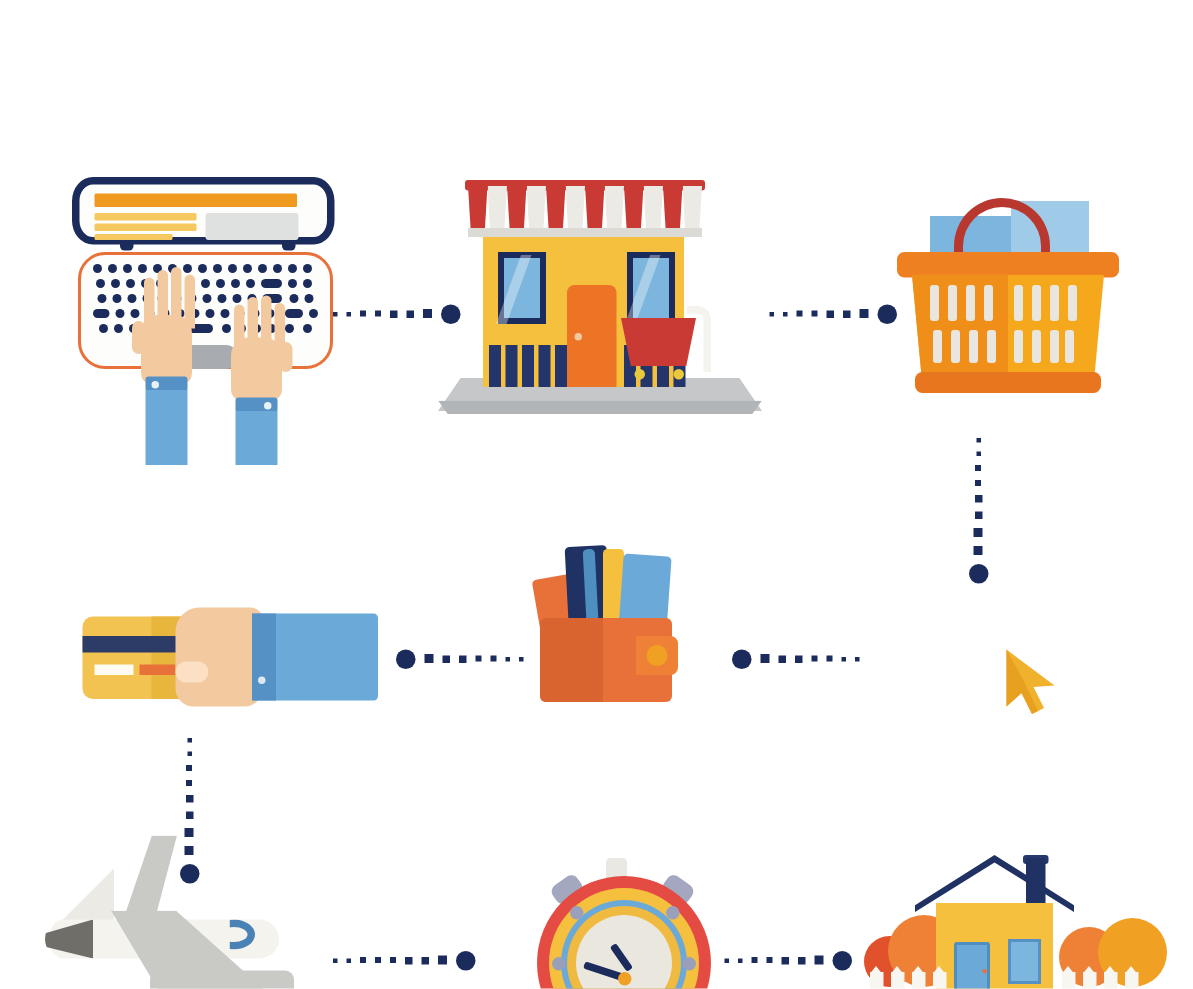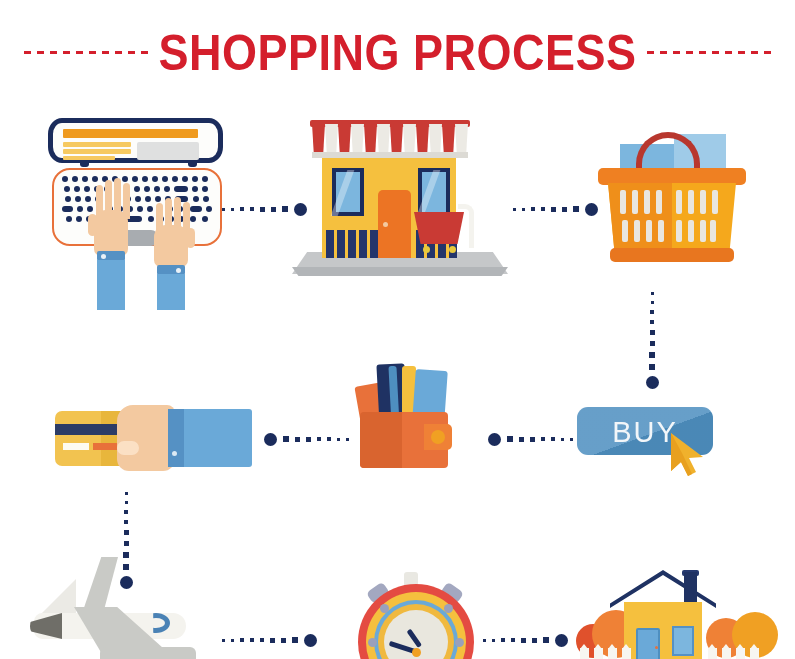--- a/index.html
+++ b/index.html
@@ -172,25 +172,20 @@
   .hs-knob { position: absolute; left: 93px; top: 84px; width: 3px; height: 3px; border-radius: 50%; background: #e8713a; }
   .fence { position: absolute; top: 86px; width: 9px; height: 14px; background: #f7f6f1; }
   .fence::before { content: ""; position: absolute; left: 0; top: -4px; border-left: 4.5px solid transparent;
     border-right: 4.5px solid transparent; border-bottom: 5px solid #f7f6f1; }
 </style>
 </head>
 <body>
 
 <div id="canvas">
 
-  <div class="title-row">
-    <span class="title-dash"></span>
-    <span class="title-text">SHOPPING PROCESS</span>
-    <span class="title-dash"></span>
-  </div>
 
   <div class="icon-box" id="laptop">
 
     <div class="lt-screen">
       <div class="lt-bar" style="left:10px;top:6px;width:135px;height:9px;background:#ef9a1e;"></div>
       <div class="lt-bar" style="left:10px;top:19px;width:68px;height:5px;background:#f6c960;"></div>
       <div class="lt-bar" style="left:10px;top:26px;width:68px;height:5px;background:#f6c960;"></div>
       <div class="lt-bar" style="left:10px;top:33px;width:52px;height:4px;background:#f6c960;"></div>
       <div class="lt-bar" style="left:84px;top:19px;width:62px;height:18px;background:#dfe0e0;border-radius:2px;"></div>
     </div>
@@ -396,24 +391,20 @@
       <span class="dot d2"></span>
     <span class="dot d2"></span>
       <span class="dot d3"></span>
       <span class="dot d3"></span>
     <span class="dot d4"></span>
       <span class="dot d4"></span>
       <span class="dot end"></span>
   </div>
 
   <div class="icon-box" id="buy">
-    <div class="buy-btn">
-      <div class="buy-gloss"></div>
-      <div class="buy-label">BUY</div>
-    </div>
     <svg class="cursor" viewBox="0 0 42 46">
       <polygon points="2,2 2,40 12,31 19,45 27,41 20,27 34,26" fill="#f0b12c"></polygon>
       <polygon points="2,2 2,40 12,31 19,45 23,43 13,22" fill="#e8a01f"></polygon>
     </svg>
   </div>
 
   <div class="conn h rev" id="conn4" style="left:482px;top:432px;">
     <span class="dot d1"></span>
       <span class="dot d1"></span>
       <span class="dot d2"></span>

